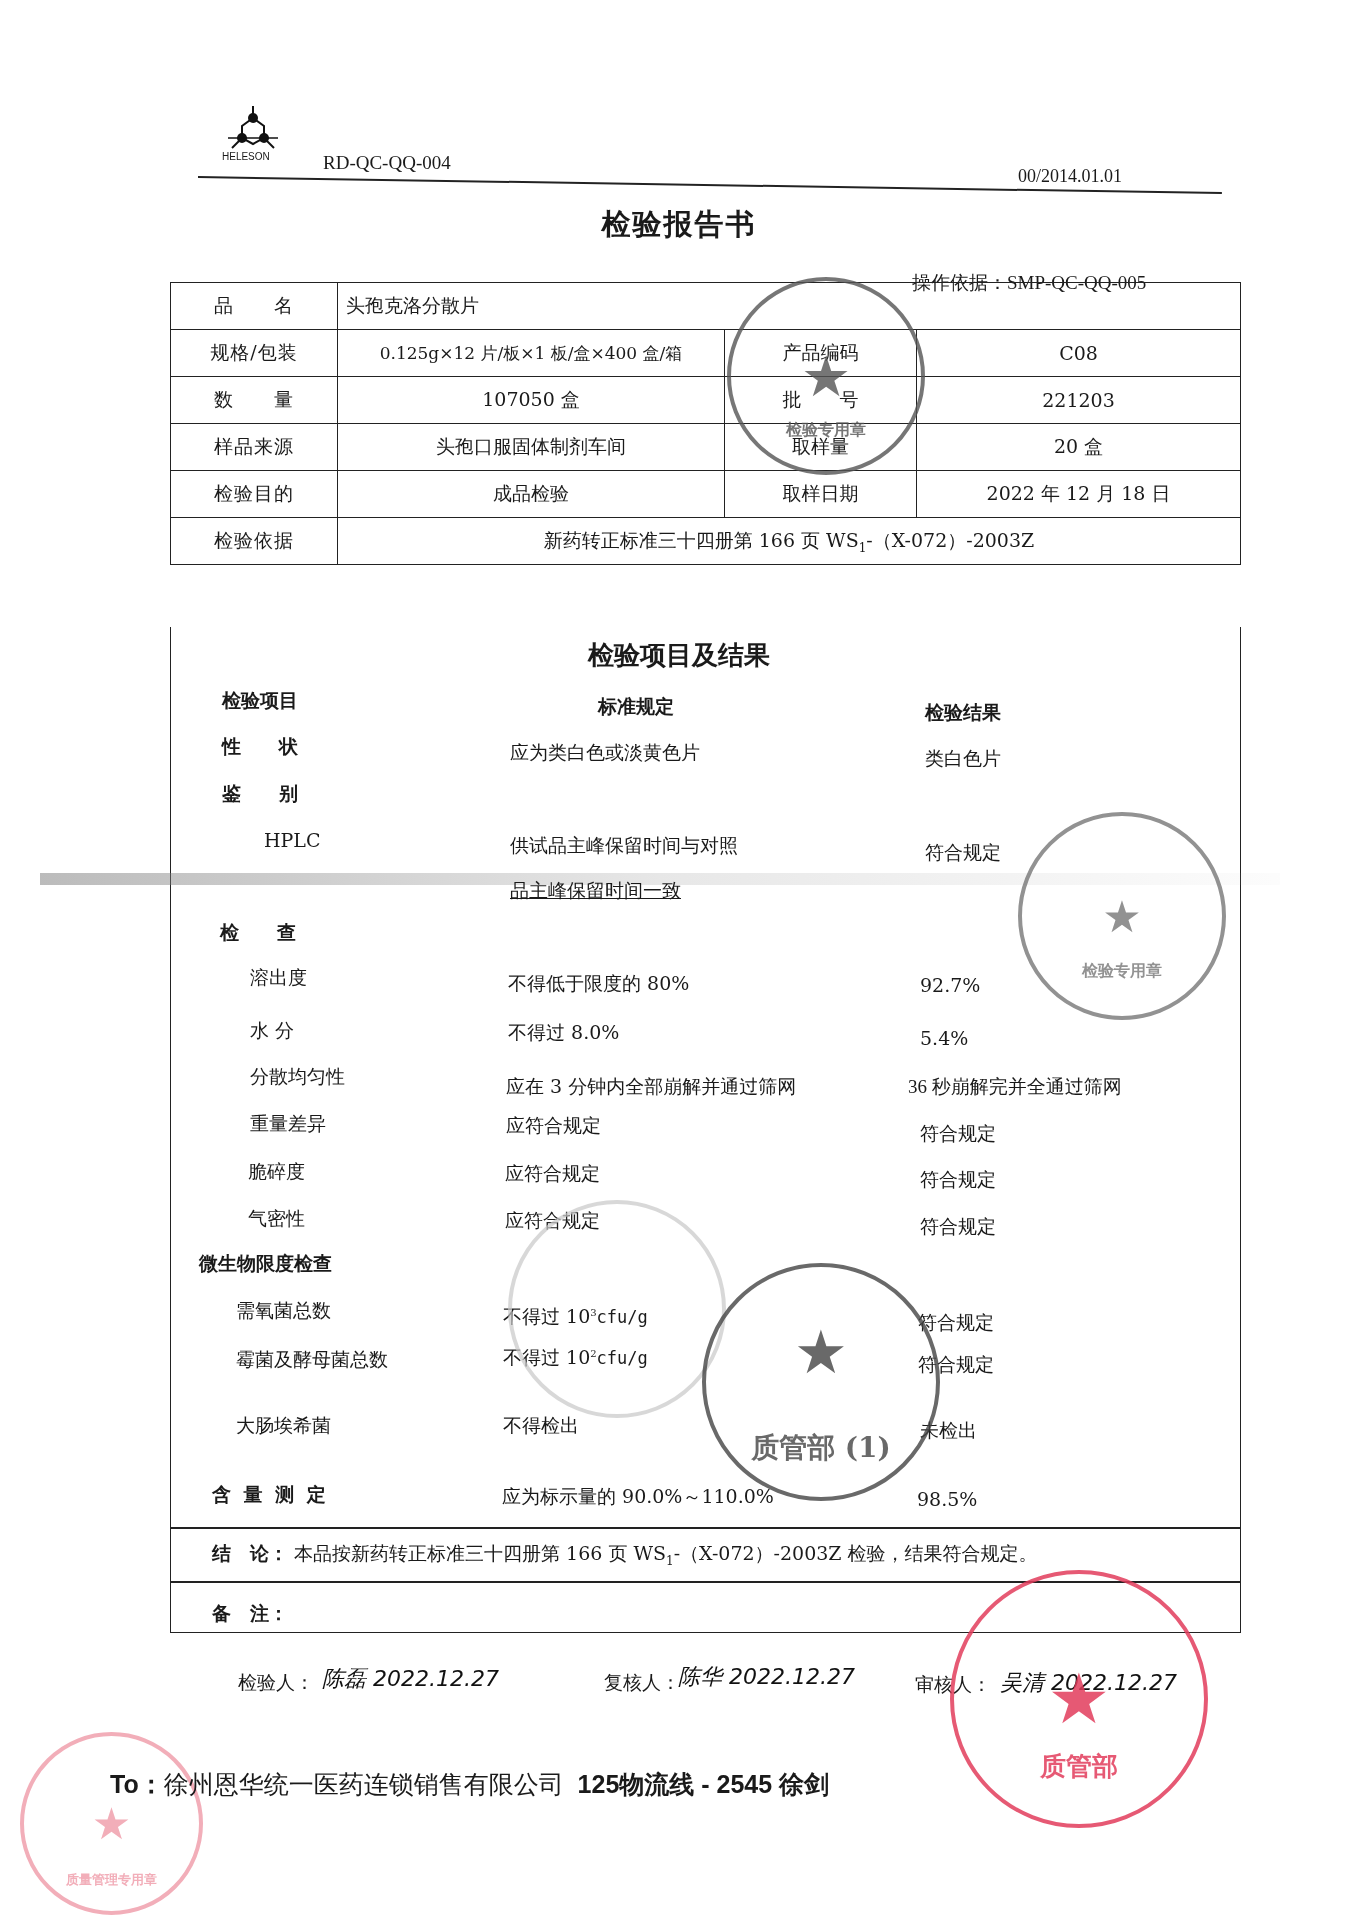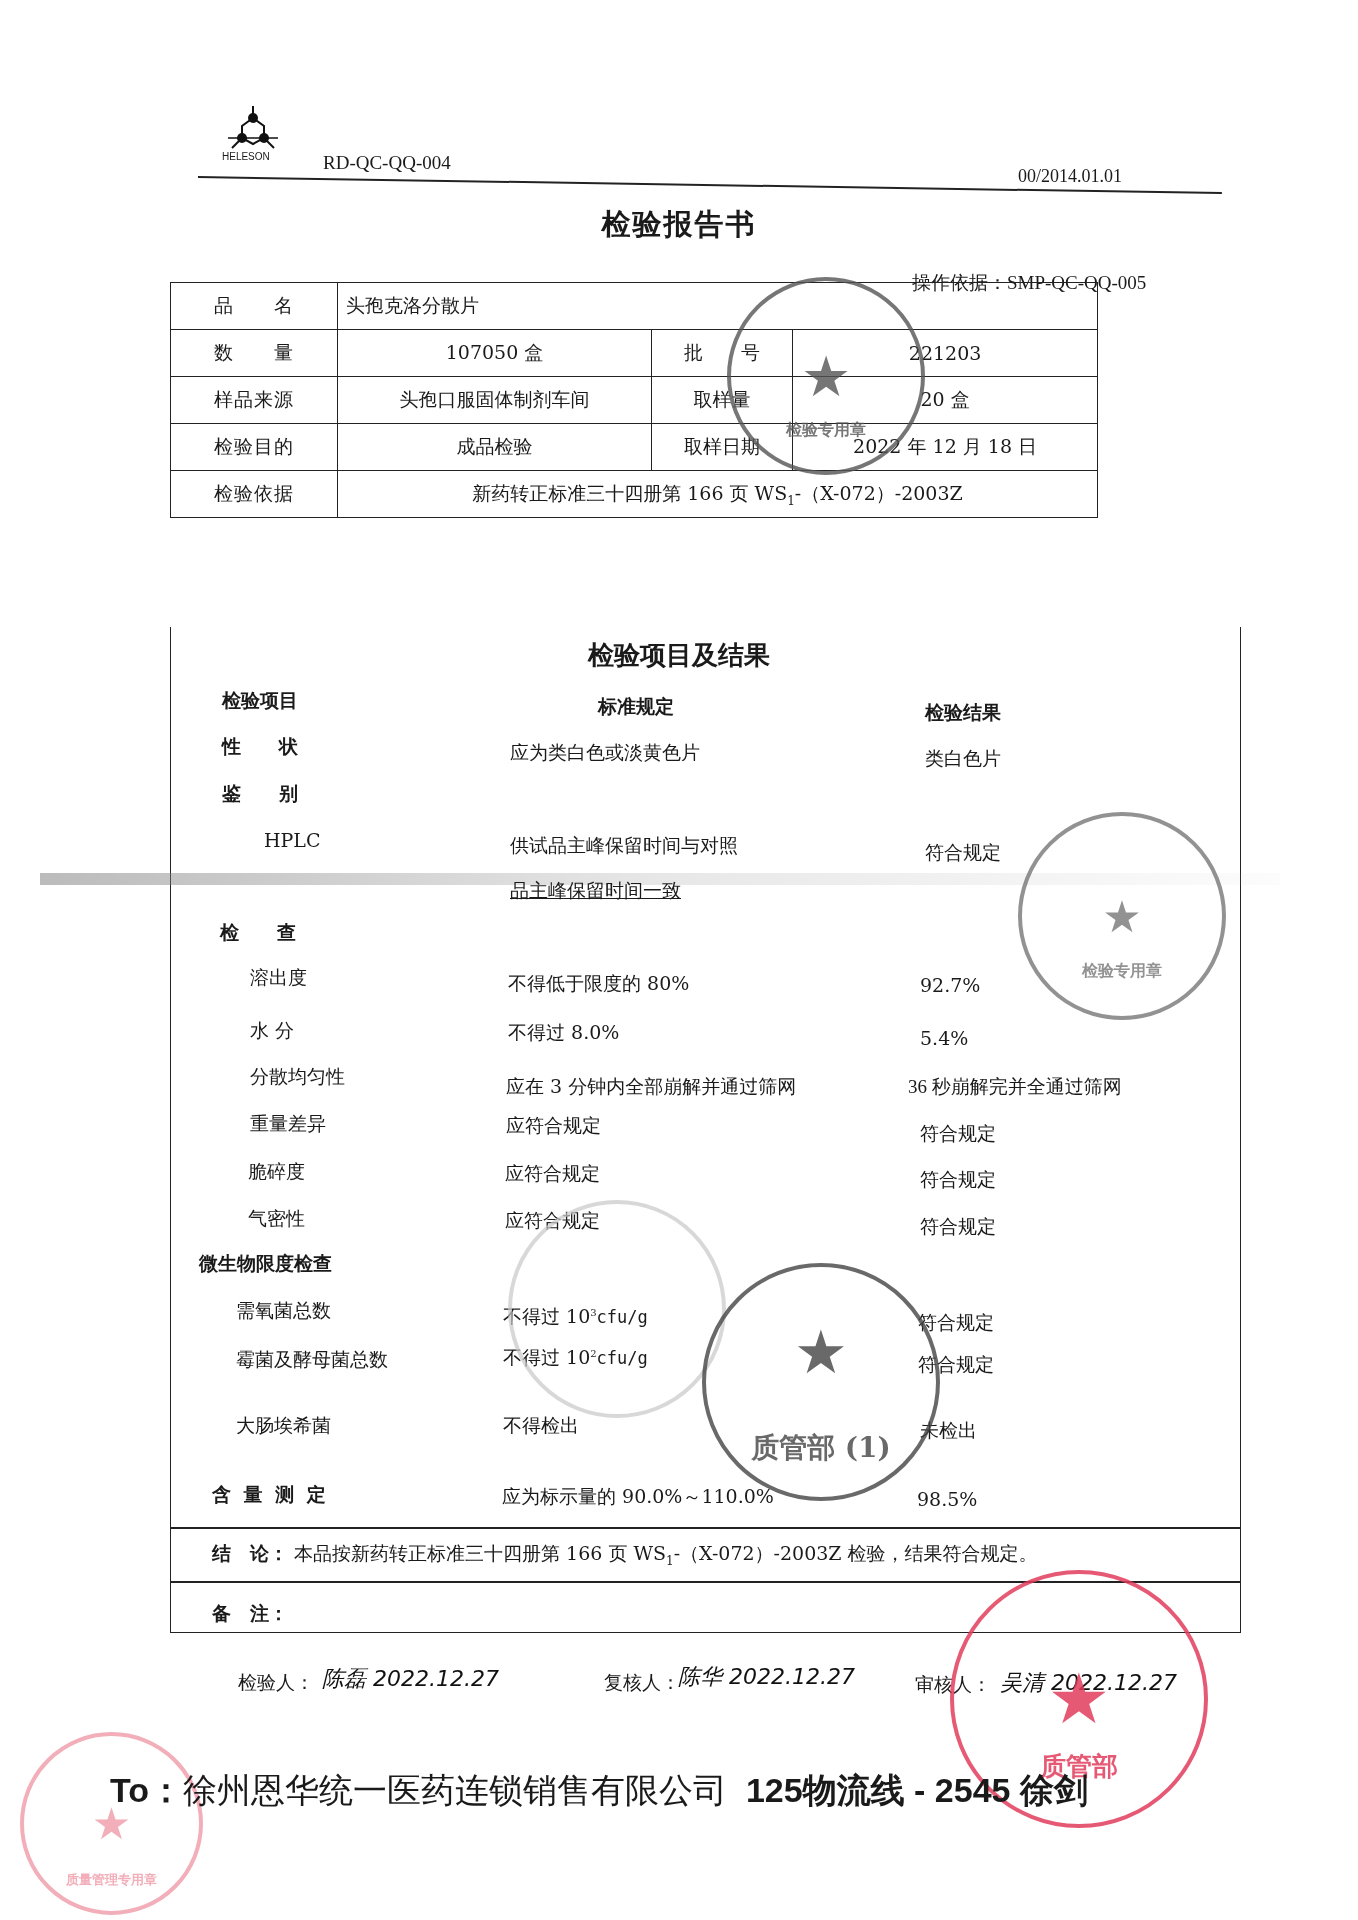--- a/index.html
+++ b/index.html
@@ -6,36 +6,36 @@
   body { width:1358px; height:1920px; background:#ffffff; position:relative; overflow:hidden;
          font-family:"DejaVu Serif","Liberation Serif",serif; color:#1a1a1a; }
   .abs { position:absolute; }
   .logo { left:222px; top:98px; width:62px; height:72px; }
   .logo-text { left:222px; top:152px; font-size:10px; font-family:"Liberation Sans",sans-serif; line-height:10px; }
   .docno { left:323px; top:152px; font-size:19px; font-family:"Liberation Serif",serif; }
   .version { left:1018px; top:166px; font-size:18px; font-family:"Liberation Serif",serif; }
   .hrule { left:198px; top:176px; width:1024px; height:2px; background:#222; transform:rotate(0.9deg); transform-origin:left; }
   .title { left:0; width:1358px; top:205px; text-align:center; font-size:29px; font-weight:bold; letter-spacing:2px; }
   .basis { left:912px; top:270px; font-size:19px; }
-  table.info { position:absolute; left:170px; top:282px; width:928px; border-collapse:collapse; font-size:19px; }
+  table.info { position:absolute; left:170px; top:282px; width:1071px; border-collapse:collapse; font-size:19px; }
   table.info td { border:1.5px solid #222; height:46px; padding:0 8px; text-align:center; }
   table.info td.lbl { width:150px; letter-spacing:1px; }
   .box { position:absolute; left:170px; top:627px; width:1069px; height:1005px; border:1.5px solid #222; border-top:none; }
   .sec-title { left:0; width:1358px; top:638px; text-align:center; font-size:26px; font-weight:bold; }
   .sec-title span { text-underline-offset:5px; }
   .txt { font-size:19px; white-space:nowrap; }
   .hdr { font-weight:bold; }
   .row-line { left:170px; width:1071px; height:1.5px; background:#222; }
   .stamp { border-radius:50%; border:4px solid #555; color:#555; display:flex; align-items:center; justify-content:center; font-size:56px; opacity:0.8; }
   .stamp.red { border-color:#e23d5c; color:#e23d5c; opacity:0.85; }
   .stamp.faint { border-color:#c8c8c8; color:#c8c8c8; opacity:0.7; }
   .stamp.pink { border-color:#ef9aa8; color:#ef9aa8; opacity:0.8; }
   .stamp-lbl { position:absolute; font-size:16px; font-weight:bold; text-align:center; width:100%; }
   .sig { font-family:"DejaVu Sans",sans-serif; font-style:italic; font-size:22px; color:#111; }
-  .footer { left:110px; top:1768px; font-size:34px; font-family:"Liberation Sans",sans-serif; }
+  .footer { left:110px; top:1768px; font-size:25px; font-family:"Liberation Sans",sans-serif; }
   .footer b { font-weight:bold; }
   .smear { left:40px; top:873px; width:1240px; height:12px; background:linear-gradient(90deg,rgba(120,120,120,0.5),rgba(160,160,160,0.25),rgba(200,200,200,0.05)); }
   sup { font-size:10px; }
   sub { font-size:12px; }
 </style>
 </head>
 <body>
 
 <svg class="abs logo" viewBox="0 0 62 60">
   <line x1="31" y1="2" x2="31" y2="18" stroke="#111" stroke-width="2"></line>
@@ -56,20 +56,26 @@
   <span>操作依据：</span><span style="font-family:'Liberation Serif',serif;">SMP-QC-QQ-005</span>
 </div>
 
 <table class="info">
   <tbody>
       <tr>
     <td class="lbl">品　　名</td>
     <td colspan="3" style="text-align:left;">头孢克洛分散片</td>
   </tr>
   <tr>
+    <td class="lbl">规格/包装</td>
+    <td style="width:370px;font-size:17px;">0.125g×12 片/板×1 板/盒×400 盒/箱</td>
+    <td style="width:175px;">产品编码</td>
+    <td>C08</td>
+  </tr>
+  <tr>
     <td class="lbl">数　　量</td>
     <td>107050 盒</td>
     <td>批　　号</td>
     <td>221203</td>
   </tr>
   <tr>
     <td class="lbl">样品来源</td>
     <td>头孢口服固体制剂车间</td>
     <td>取样量</td>
     <td>20 盒</td>

